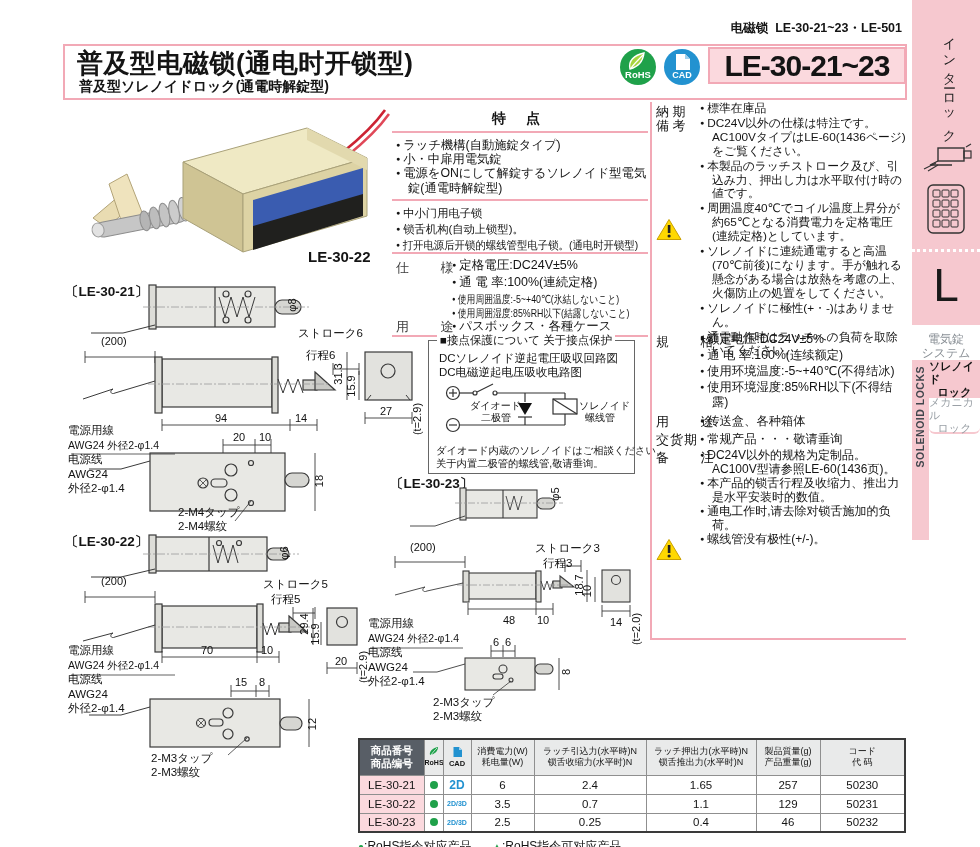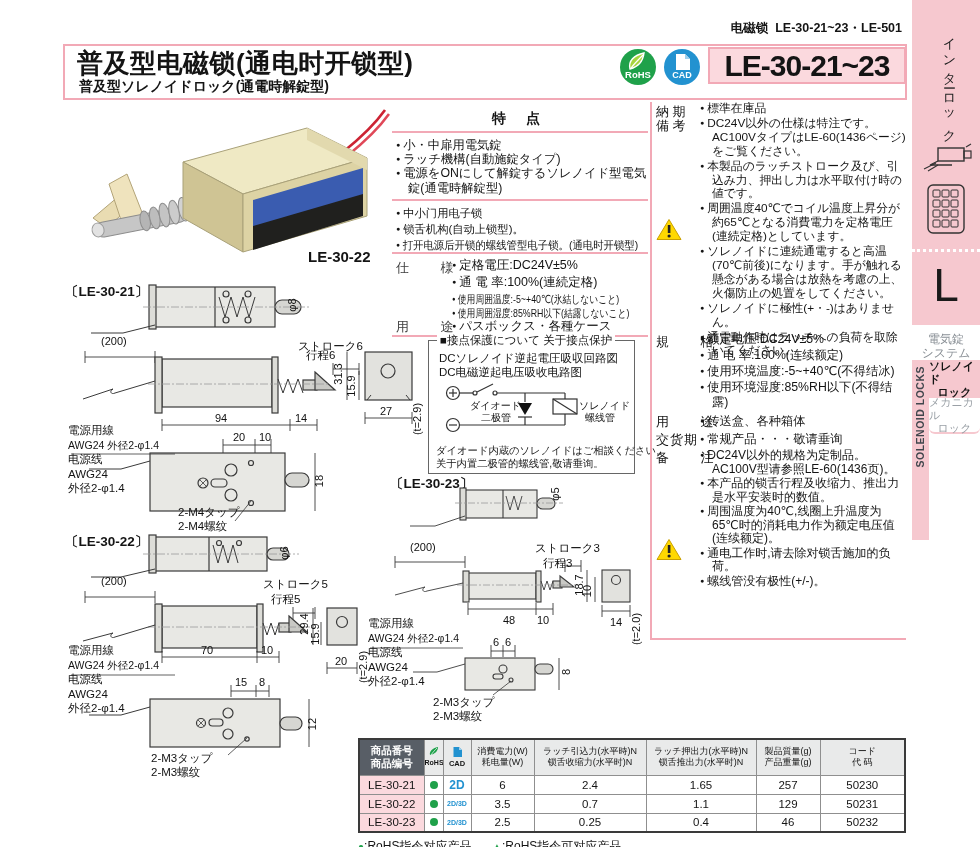--- a/index.html
+++ b/index.html
@@ -211,21 +211,21 @@
 
         <line x1="252" y1="170" x2="252" y2="228" stroke-width="0.9"></line>
 
         <line x1="188" y1="218" x2="172" y2="238" stroke-width="0.8"></line>
 
         <line x1="8" y1="171" x2="112" y2="171" stroke-width="0.8"></line>
       </g>
     </svg>
     <span class="dim rot" style="left:222px;top:16px;">φ8</span>
     <span class="dim" style="left:38px;top:52px;">(200)</span>
-    <span class="dimjp" style="left:235px;top:56px;">ストローク6</span>
+    <span class="dimjp" style="left:235px;top:43px;">ストローク6</span>
     <span class="dimjp" style="left:243px;top:65px;">行程6</span>
     <span class="dim rot" style="left:264px;top:85px;">31.3</span>
     <span class="dim rot" style="left:277px;top:97px;">15.9</span>
     <span class="dim" style="left:152px;top:129px;">94</span>
     <span class="dim" style="left:232px;top:129px;">14</span>
     <span class="dim" style="left:317px;top:122px;">27</span>
     <span class="dim rot" style="left:338px;top:130px;">(t=2.9)</span>
     <span class="dim" style="left:170px;top:148px;">20</span>
     <span class="dim" style="left:196px;top:148px;">10</span>
     <span class="dim rot" style="left:250px;top:192px;">18</span>
@@ -417,22 +417,22 @@
       <div>外径2-φ1.4</div>
     </div>
     <span class="dimjp" style="left:68px;top:222px;">2-M3タップ</span>
     <span class="dimjp" style="left:68px;top:236px;">2-M3螺纹</span>
   </div>
 
   <div class="abs" style="left:392px;top:110px;width:256px;text-align:center;font-size:14px;font-weight:bold;letter-spacing:8px;">特  点</div>
   <div class="hline" style="left:392px;top:131px;width:256px;"></div>
 
   <div class="abs featjp" style="left:396px;top:138px;width:254px;">
+    <p class="b">ラッチ機構(自動施錠タイプ)</p>
     <p class="b">小・中扉用電気錠</p>
-    <p class="b">ラッチ機構(自動施錠タイプ)</p>
     <p class="b">電源をONにして解錠するソレノイド型電気錠(通電時解錠型)</p>
   </div>
   <div class="hline" style="left:392px;top:199px;width:256px;"></div>
 
   <div class="abs featcn" style="left:396px;top:205px;width:256px;">
     <p class="b">中小门用电子锁</p>
     <p class="b">锁舌机构(自动上锁型)。</p>
     <p class="b nw" style="transform:scaleX(0.92);transform-origin:left;">打开电源后开锁的螺线管型电子锁。(通电时开锁型)</p>
   </div>
   <div class="hline" style="left:392px;top:252px;width:256px;"></div>
@@ -512,21 +512,20 @@
 
     <div class="abs nw" style="left:0;top:313px;font-size:13px;letter-spacing:14px;">用 途</div>
     <p class="b abs cnspecs" style="left:44px;top:313px;width:206px;margin:0;">传送盒、各种箱体</p>
     <div class="abs nw" style="left:0;top:331px;font-size:13px;letter-spacing:1px;">交货期</div>
     <p class="b abs cnspecs" style="left:44px;top:331px;width:206px;margin:0;">常规产品・・・敬请垂询</p>
     <div class="abs nw" style="left:0;top:349px;font-size:13px;letter-spacing:14px;">备 注</div>
 
     <div class="abs cnrem" style="left:44px;top:348px;width:206px;">
       <p class="b">DC24V以外的规格为定制品。AC100V型请参照LE-60(1436页)。</p>
       <p class="b">本产品的锁舌行程及收缩力、推出力是水平安装时的数值。</p>
-      <p class="b">周围温度为40℃,线圈上升温度为65℃时的消耗电力作为额定电压值(连续额定)。</p>
       <p class="b">通电工作时,请去除对锁舌施加的负荷。</p>
       <p class="b">螺线管没有极性(+/-)。</p>
     </div>
     <svg class="abs" style="left:0px;top:438px;" width="26" height="23">
       <polygon points="13,1.5 25,21.5 1,21.5" fill="#ffd800" stroke="#caa000" stroke-width="1" stroke-linejoin="round"></polygon>
       <rect x="11.8" y="7" width="2.6" height="8" fill="#222"></rect>
         <circle cx="13.1" cy="18" r="1.6" fill="#222"></circle>
     </svg>
   </div>
   <div class="hline" style="left:650px;top:638px;width:256px;"></div>

